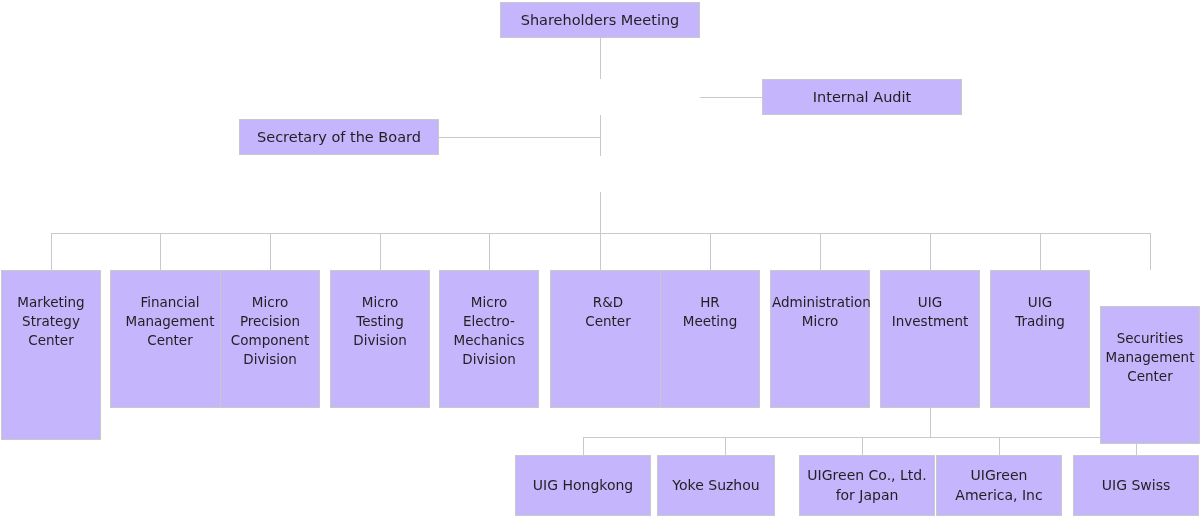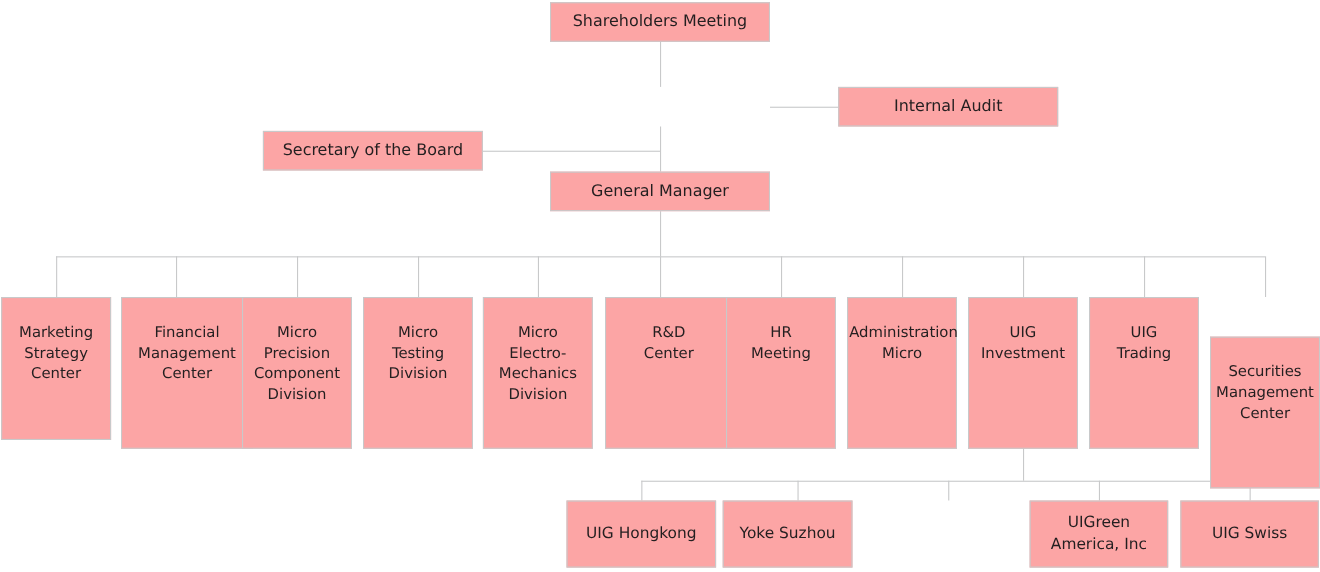--- a/index.html
+++ b/index.html
@@ -15,21 +15,21 @@
     position: relative;
     width: 1200px;
     height: 520px;
     background: #ffffff;
     overflow: hidden;
   }
   .node {
     position: absolute;
     box-sizing: border-box;
     border: 1px solid #c8c9ca;
-    background: #fca5a5;
+    background: #c4b5fd;
     display: flex;
     align-items: center;
     justify-content: center;
     text-align: center;
     color: #231f20;
     line-height: 1.42;
     padding: 2px 1px;
     z-index: 2;
   }
   .node-label {
@@ -105,25 +105,22 @@
 
 
   <div class="node lvl-sec" style="left:239px; top:119px; width:200px; height:36px;">
     <span class="node-label">Secretary of the Board</span>
   </div>
 
   <div class="node lvl-audit" style="left:762px; top:79px; width:200px; height:36px;">
     <span class="node-label">Internal Audit</span>
   </div>
 
-  <div class="node lvl-gm" style="left:500px; top:156px; width:200px; height:36px;">
-    <span class="node-label">General Manager</span>
-  </div>
 
-  <div class="node lvl-dept top-align" style="left:1px; top:270px; width:100px; height:130px;">
+  <div class="node lvl-dept top-align" style="left:1px; top:270px; width:100px; height:170px;">
     <span class="node-label">Marketing
 Strategy
 Center</span>
   </div>
   <div class="node lvl-dept top-align" style="left:110px; top:270px; width:120px; height:138px;">
     <span class="node-label">Financial
 Management
 Center</span>
   </div>
   <div class="node lvl-dept top-align" style="left:220px; top:270px; width:100px; height:138px;">
@@ -168,20 +165,24 @@
 Management
 Center</span>
   </div>
 
   <div class="node lvl-sub" style="left:515px; top:455px; width:136px; height:61px;">
     <span class="node-label">UIG Hongkong</span>
   </div>
   <div class="node lvl-sub" style="left:657px; top:455px; width:118px; height:61px;">
     <span class="node-label">Yoke Suzhou</span>
   </div>
+  <div class="node lvl-sub" style="left:799px; top:455px; width:136px; height:61px;">
+    <span class="node-label">UIGreen Co., Ltd.
+for Japan</span>
+  </div>
   <div class="node lvl-sub" style="left:936px; top:455px; width:126px; height:61px;">
     <span class="node-label">UIGreen
 America, Inc</span>
   </div>
   <div class="node lvl-sub" style="left:1073px; top:455px; width:126px; height:61px;">
     <span class="node-label">UIG Swiss</span>
   </div>
 
 </div>
 

